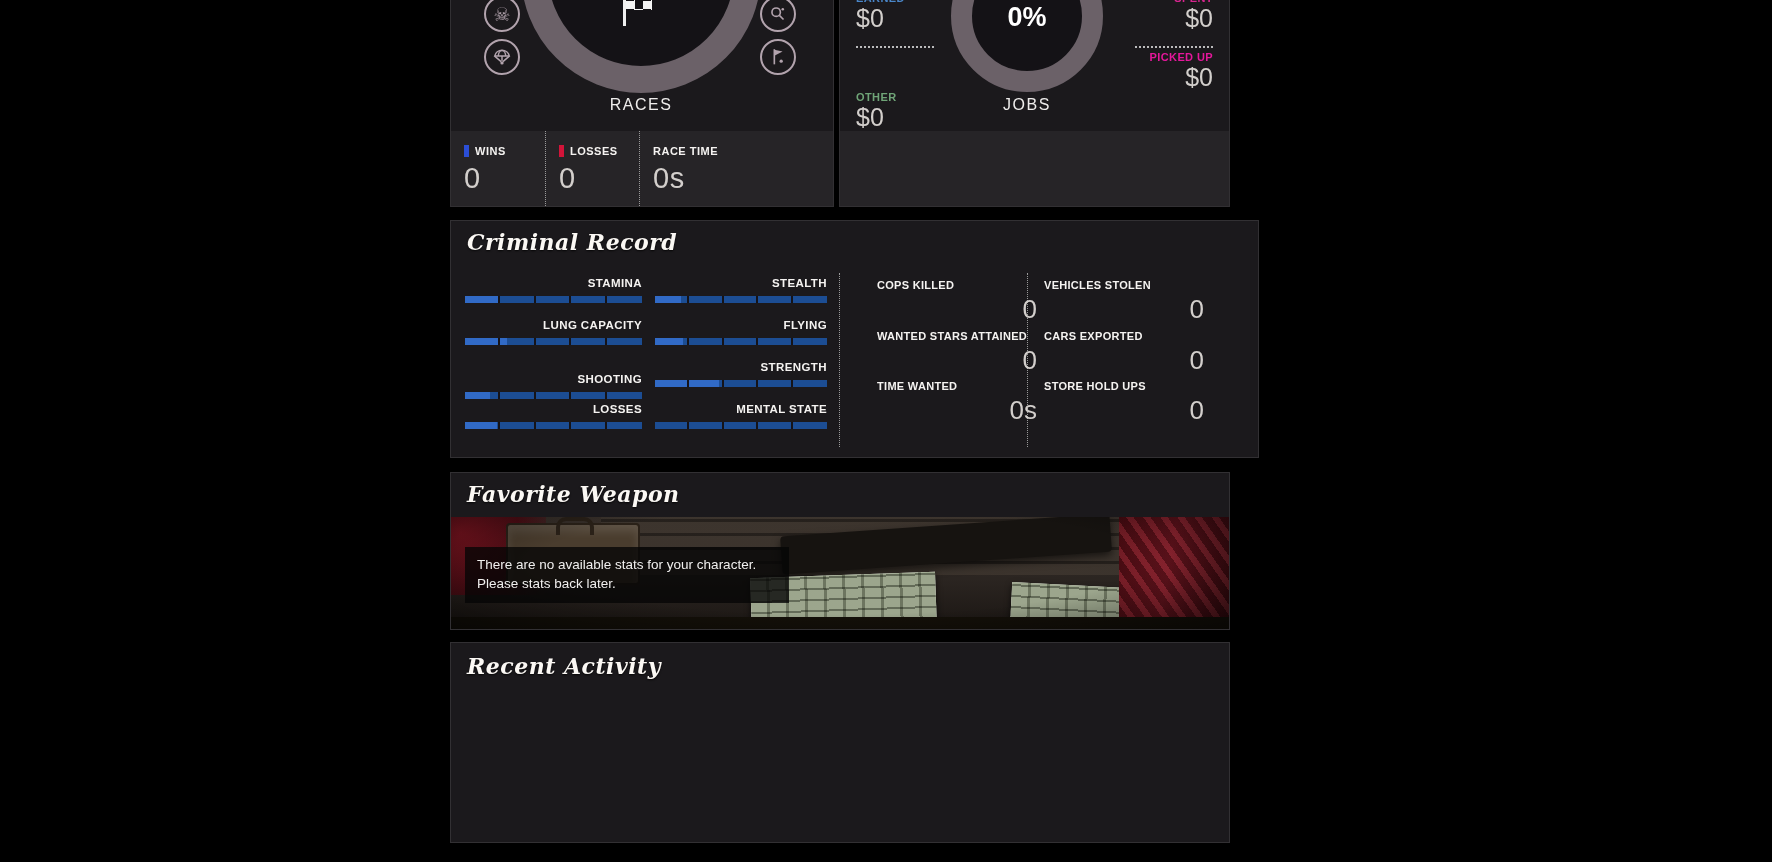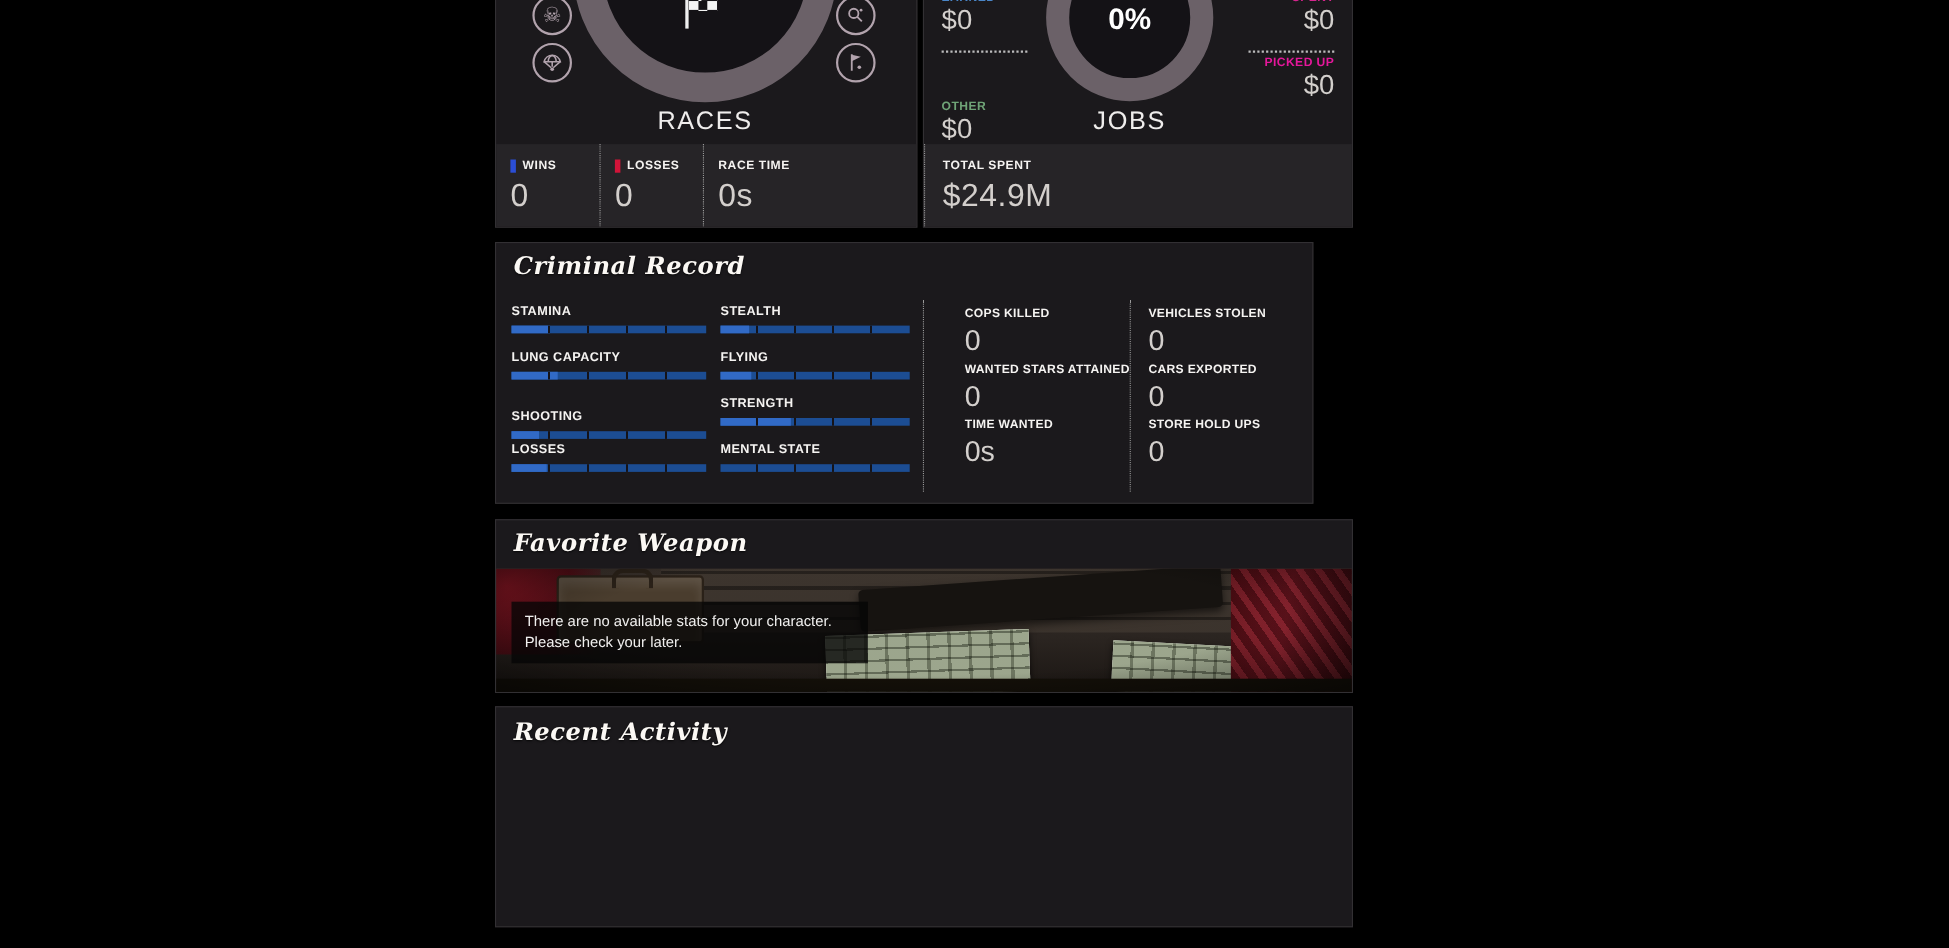--- a/index.html
+++ b/index.html
@@ -1,29 +1,29 @@
 <!DOCTYPE html>
 <html><head>
 <meta charset="utf-8">
 <style>
   html,body{margin:0;padding:0;background:#000;}
   body{width:1772px;height:862px;position:relative;overflow:hidden;
        font-family:"Liberation Sans",sans-serif;color:#f2f0ee;}
   .card{position:absolute;background:#1b191c;border:1px solid #323033;box-sizing:border-box;overflow:hidden;}
   #races-card{left:450px;top:-1px;width:384px;height:208px;}
   #jobs-card{left:839px;top:-1px;width:391px;height:208px;}
-  #cr-card{left:450px;top:220px;width:744px;height:238px;}
+  #cr-card{left:450px;top:220px;width:809px;height:238px;text-align:right;}
   #fw-card{left:450px;top:472px;width:780px;height:158px;}
   #ra-card{left:450px;top:642px;width:780px;height:201px;}
 
   
   .donut{position:absolute;border-radius:50%;background:#141216;border:27px solid #6b6168;box-sizing:border-box;}
   #races-donut{width:240px;height:240px;left:70px;top:-147px;}
   #jobs-donut{width:152px;height:152px;left:111px;top:-60px;border-width:21px;}
-  .donut-title{position:absolute;text-align:center;font-size:23px;letter-spacing:1.5px;color:#efedec;}
+  .donut-title{position:absolute;text-align:center;font-size:16px;letter-spacing:1.5px;color:#efedec;}
   #races-title{left:70px;top:96px;width:240px;}
   #jobs-title{left:111px;top:96px;width:152px;}
   #jobs-pct{position:absolute;left:111px;top:2px;width:152px;text-align:center;
             font-size:27px;font-weight:bold;color:#fff;}
 
   
   .flagwrap{position:absolute;left:170px;top:0;width:34px;height:34px;overflow:visible;}
   .flagpole{position:absolute;left:2px;top:-6px;width:3px;height:32px;background:#efefef;}
   .flagcheck{position:absolute;left:5px;top:-8px;width:26px;height:18px;
      background:conic-gradient(#f4f4f4 0 90deg,#141216 0 180deg,#f4f4f4 0 270deg,#141216 0);
@@ -186,26 +186,20 @@
   </div>
   <div class="dot-hr" style="right:16px;"></div>
   <div class="money right" style="right:16px;top:51px;">
     <div class="mlabel" style="color: rgb(229, 23, 155);">PICKED UP</div>
     <div class="mval">$0</div>
   </div>
 
   <div class="donut-title" id="jobs-title">JOBS</div>
 
   <div class="strip">
-    <div class="cell div" style="flex:1;padding-left:16px;">
-      <div class="mini-label">
-          <span>TOTAL SPENT</span>
-        </div>
-      <div class="big-val">$24.9M</div>
-    </div>
   </div>
 </div>
 
 <div class="card" id="cr-card">
   <div class="script-title" style="position:absolute;left:16px;top:8px;">Criminal Record</div>
 
   <div class="skill" style="left:14px;top:56px;width:177px;">
     <div class="slabel">STAMINA</div>
     <div class="skill-bar">
         <div class="fill" style="width: 20%;"></div>
@@ -300,20 +294,20 @@
     <div class="redcloth-left"></div>
     <div class="briefcase"></div>
     <div class="gun"></div>
     <div class="money-stack" id="stack1"></div>
     <div class="money-stack" id="stack2"></div>
     <div class="redcloth-right"></div>
     <div class="table-front"></div>
     <div class="vignette"></div>
     <div id="fw-msg">
       <div>There are no available stats for your character.</div>
-      <div>Please check your later.</div>
+      <div>Please stats back later.</div>
     </div>
   </div>
 </div>
 
 <div class="card" id="ra-card">
   <div class="script-title" style="position:absolute;left:16px;top:10px;">Recent Activity</div>
 </div>
 
 </body></html>

